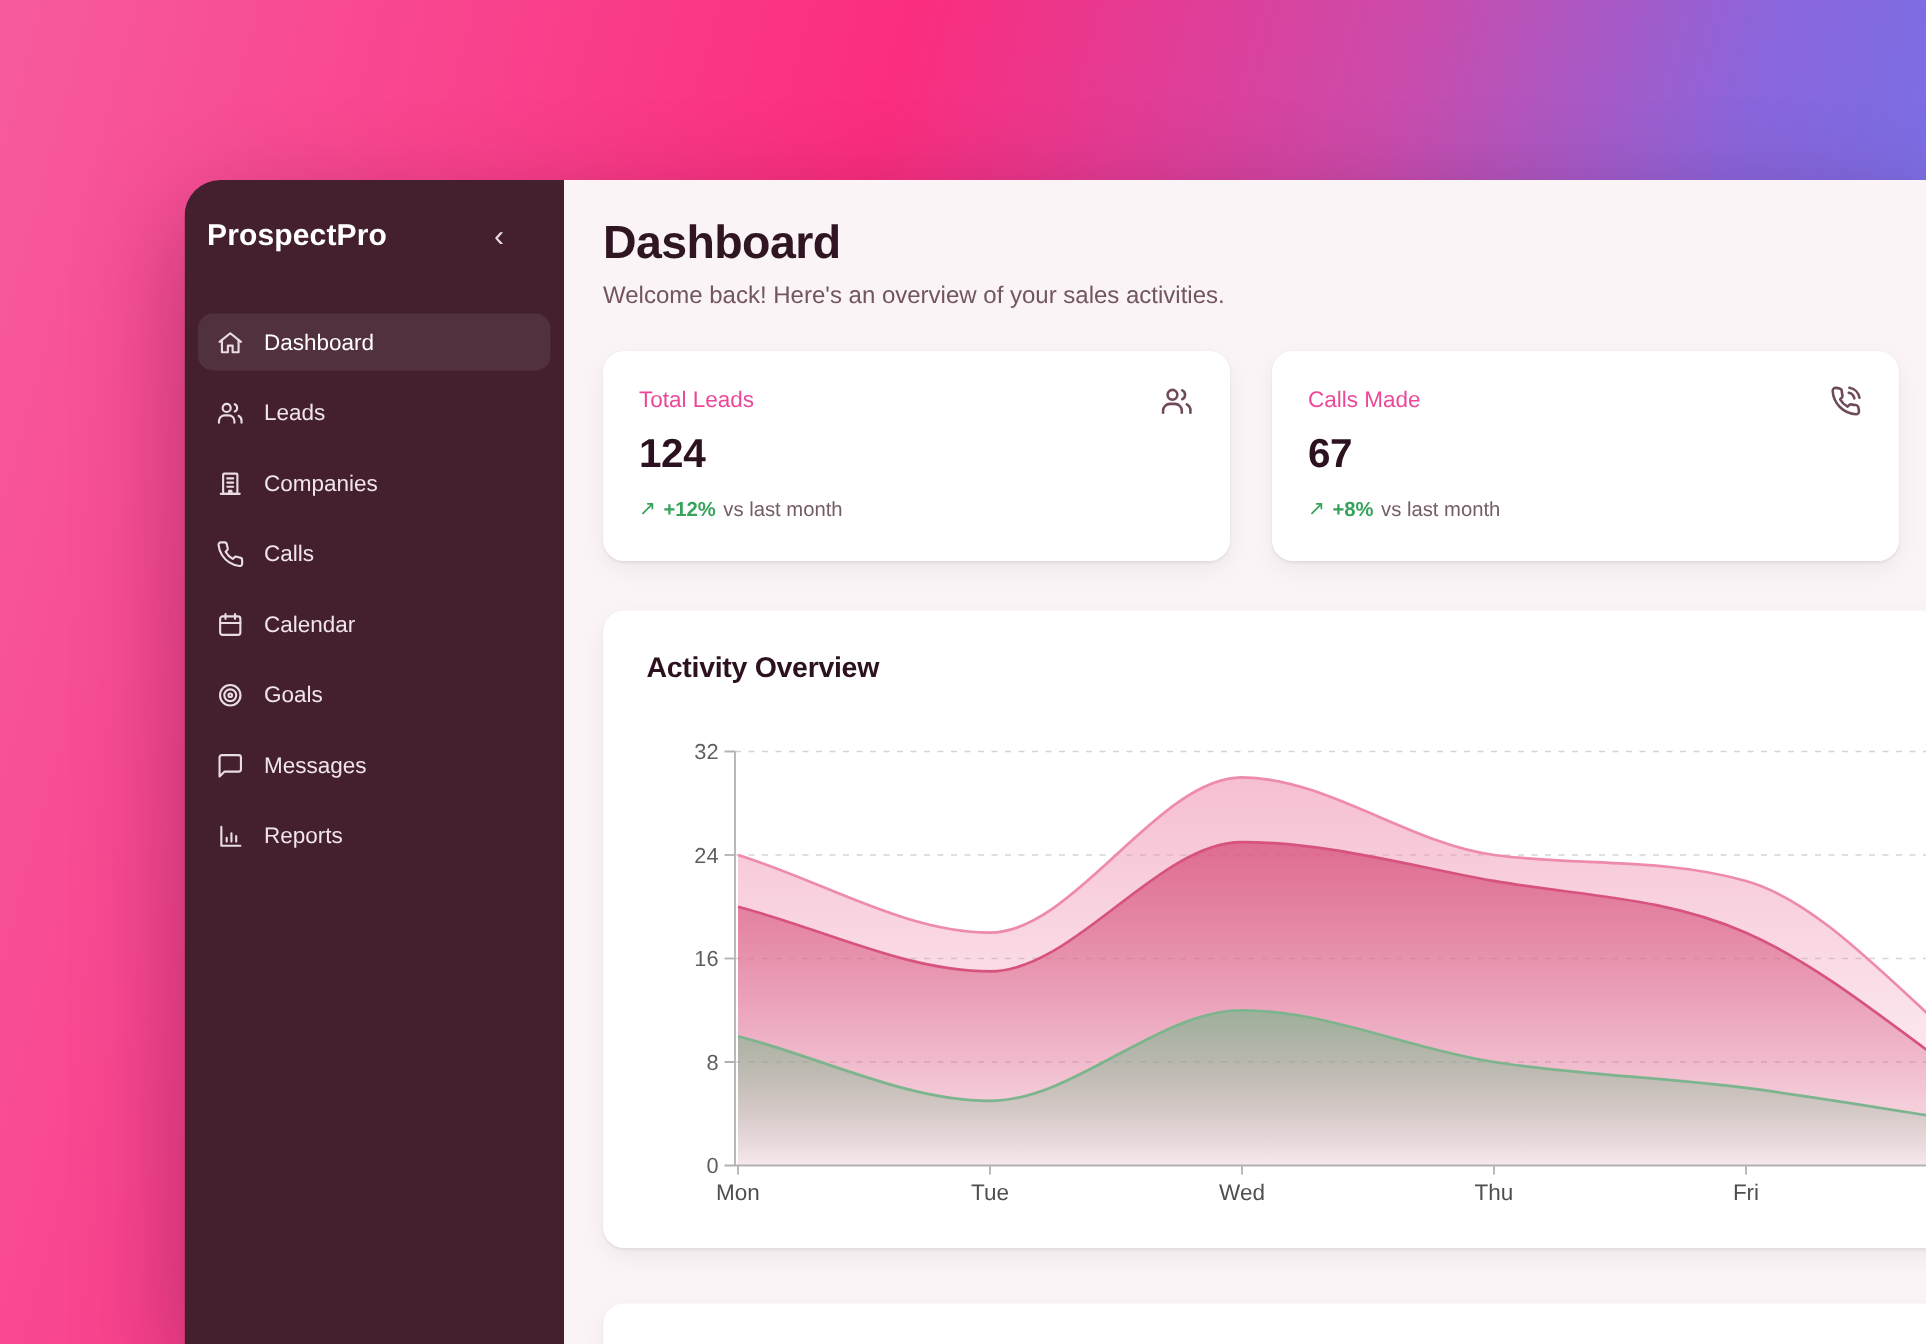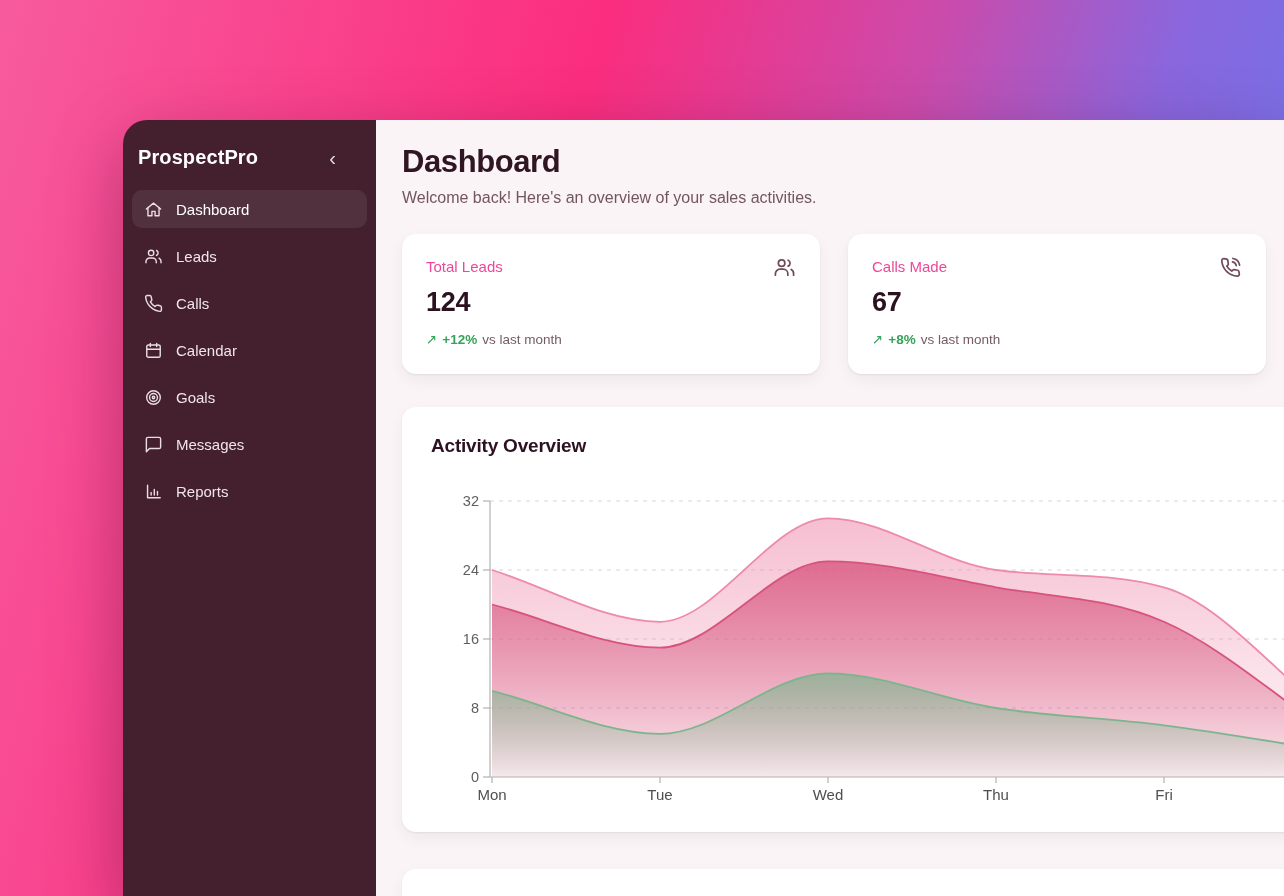--- a/index.html
+++ b/index.html
@@ -14,21 +14,21 @@
     width:1161px; height:776px;
     border-radius:24px 0 0 0;
     overflow:hidden; display:flex;
     box-shadow:0 24px 70px rgba(58,8,44,.35);
   }
   
   .sidebar {
     width:253px; flex:0 0 253px; background:#44202f;
     padding:26px 9px 0 9px; color:#f3e9ee;
   }
-  .brand-row { display:flex; align-items:center; justify-content:space-between; padding:0 7px 0 6px; margin-bottom:21px; }
+  .brand-row { display:flex; align-items:center; justify-content:space-between; padding:0 7px 0 6px; margin-bottom:40px; }
   .brand { color:#fff; font-size:20px; font-weight:700; letter-spacing:.1px; }
   .collapse-btn { background:none; border:none; color:#e8dbe1; font-size:20px; line-height:20px; cursor:pointer; margin-right:24px; font-family:inherit; }
   .nav-item {
     display:flex; align-items:center; gap:13px;
     height:38px; padding:0 12px; margin-bottom:9px;
     border-radius:10px; cursor:pointer; color:#f0e5ea;
   }
   .nav-item.active { background:rgba(255,255,255,.08); color:#fff; }
   .nav-icon { width:19px; height:19px; display:inline-flex; color:#e9dce2; }
   .nav-icon svg { width:19px; height:19px; }
@@ -90,20 +90,31 @@
       <div class="nav-item">
         <span class="nav-icon">
             <svg viewBox="0 0 24 24" fill="none" stroke="currentColor" stroke-width="1.8" stroke-linecap="round" stroke-linejoin="round">
               <circle cx="9" cy="7.5" r="3.4"></circle>
               <path d="M2.5 20v-1.4a4.8 4.8 0 0 1 4.8-4.8h3.4a4.8 4.8 0 0 1 4.8 4.8V20"></path>
               <path d="M15.8 4.4a3.4 3.4 0 0 1 0 6.2"></path>
               <path d="M19 14.1a4.8 4.8 0 0 1 2.5 4.5V20"></path>
             </svg>
           </span>
         <span class="nav-label">Leads</span>
+      </div>
+      <div class="nav-item">
+        <span class="nav-icon">
+            <svg viewBox="0 0 24 24" fill="none" stroke="currentColor" stroke-width="1.8" stroke-linecap="round" stroke-linejoin="round">
+              <rect x="6" y="3.5" width="12" height="17" rx="1"></rect>
+              <path d="M9.5 7.5h5M9.5 11h5M9.5 14.5h5"></path>
+              <path d="M4 20.5h16"></path>
+              <path d="M11 20.5v-2.6h2v2.6"></path>
+            </svg>
+          </span>
+        <span class="nav-label">Companies</span>
       </div>
       <div class="nav-item">
         <span class="nav-icon">
             <svg viewBox="0 0 24 24" fill="none" stroke="currentColor" stroke-width="1.8" stroke-linecap="round" stroke-linejoin="round">
               <path d="M22 16.92v3a2 2 0 0 1-2.18 2 19.79 19.79 0 0 1-8.63-3.07 19.5 19.5 0 0 1-6-6A19.79 19.79 0 0 1 2.12 4.18 2 2 0 0 1 4.11 2h3a2 2 0 0 1 2 1.72c.12.96.36 1.9.7 2.81a2 2 0 0 1-.45 2.11L8.09 9.91a16 16 0 0 0 6 6l1.27-1.27a2 2 0 0 1 2.11-.45c.91.34 1.85.58 2.81.7A2 2 0 0 1 22 16.92z"></path>
             </svg>
           </span>
         <span class="nav-label">Calls</span>
       </div>
       <div class="nav-item">

